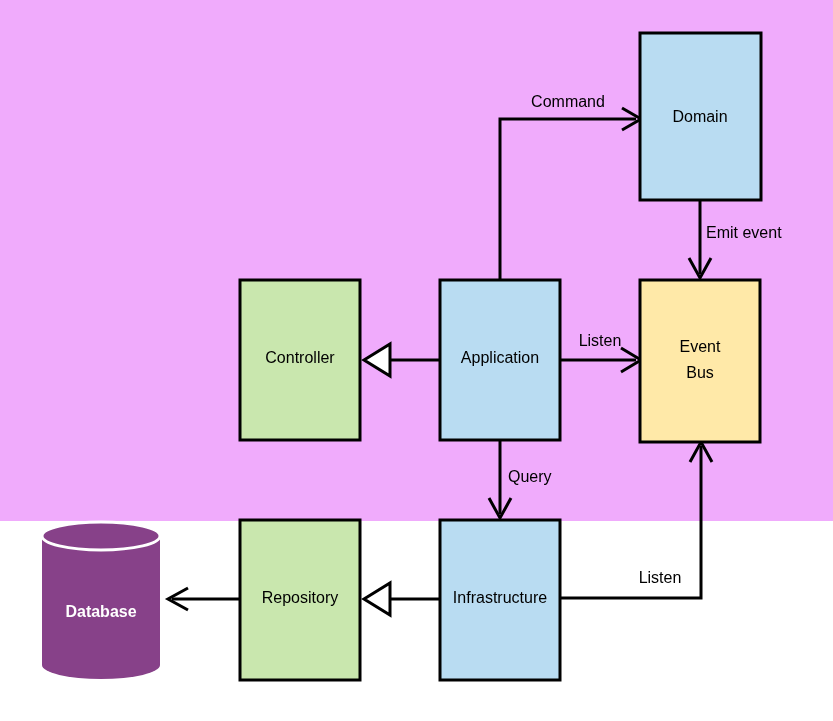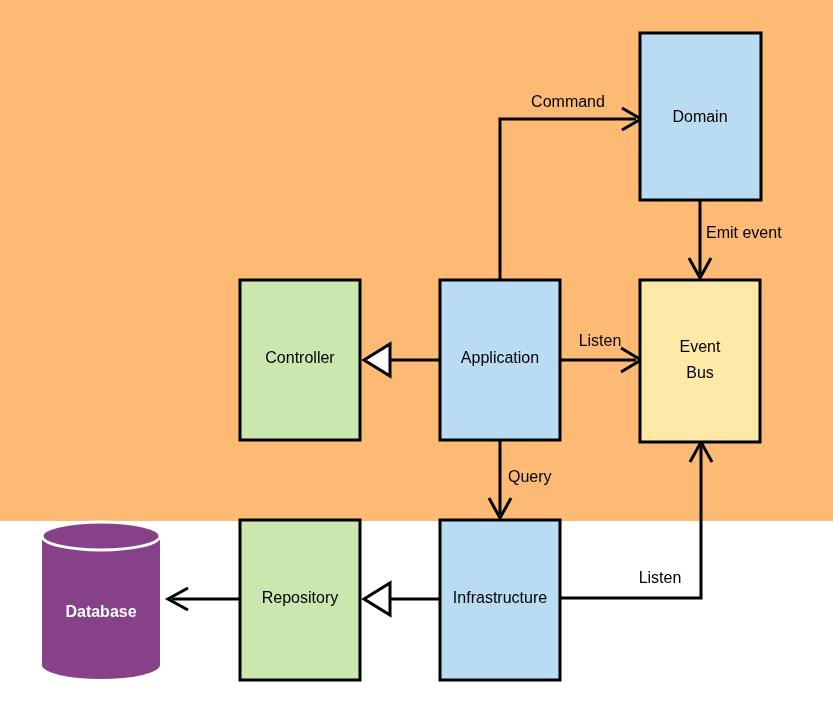--- a/index.html
+++ b/index.html
@@ -10,21 +10,21 @@
   body {
     width: 833px;
     height: 721px;
     font-family: "Liberation Sans", sans-serif;
     overflow: hidden;
   }
   #diagram-root {
     position: relative;
     width: 833px;
     height: 521px;
-    background: #fdba74;
+    background: #f0abfc;
   }
   svg.diagram {
     display: block;
     width: 833px;
     height: 721px;
   }
   .node-shape {
     stroke: #000000;
     stroke-width: 3;
   }

